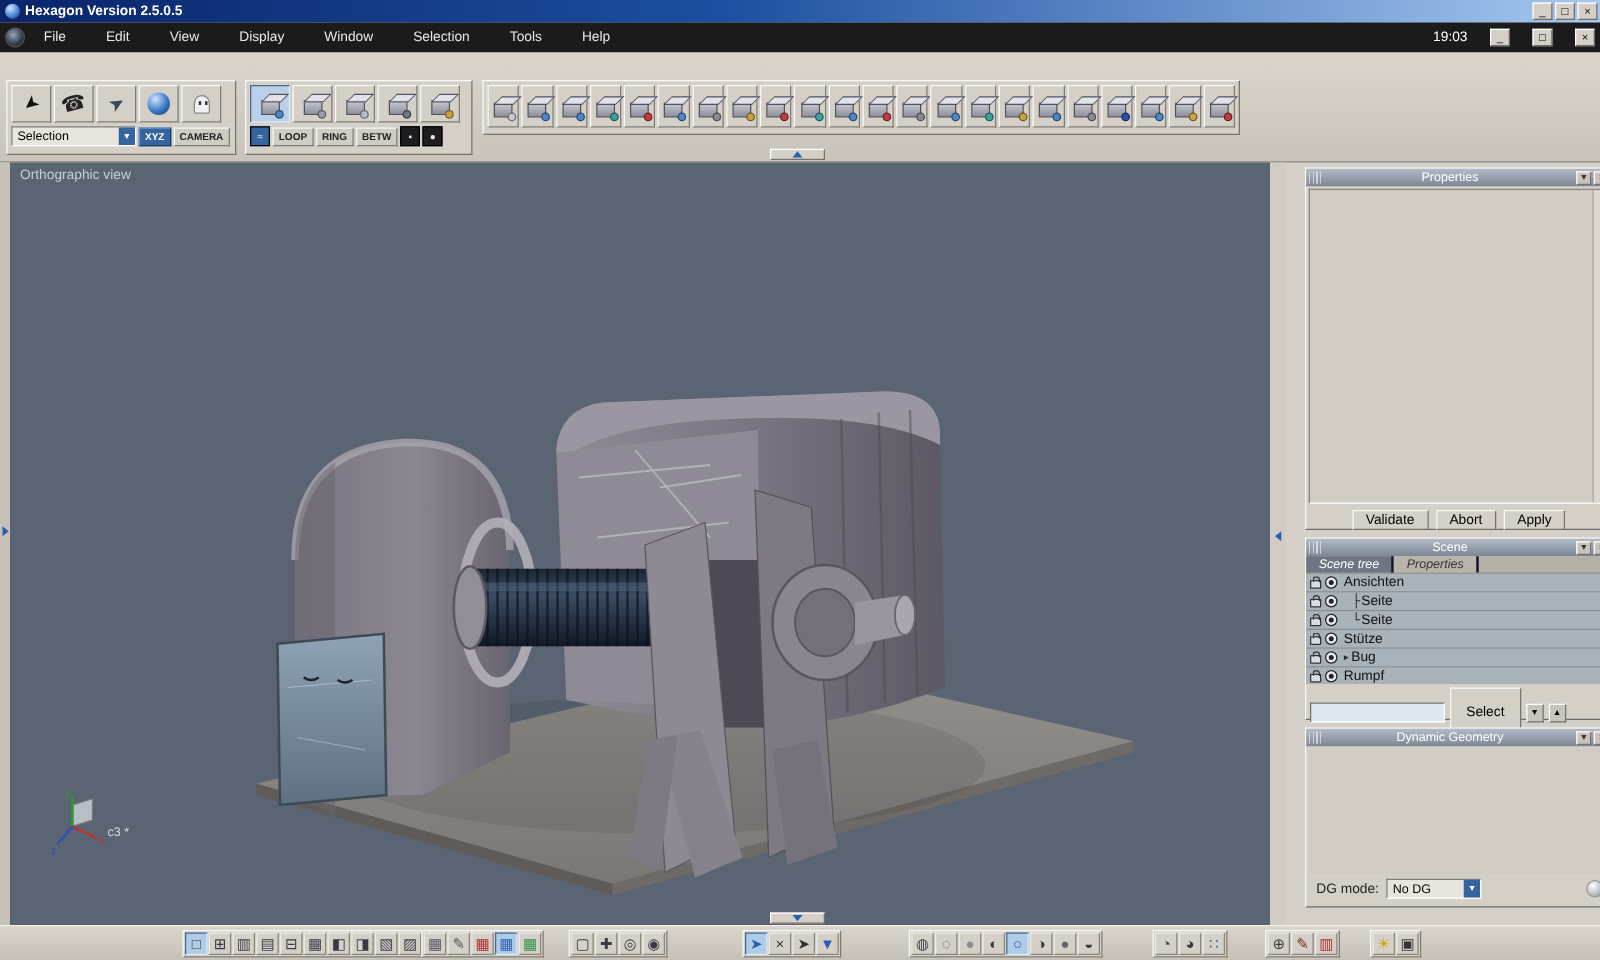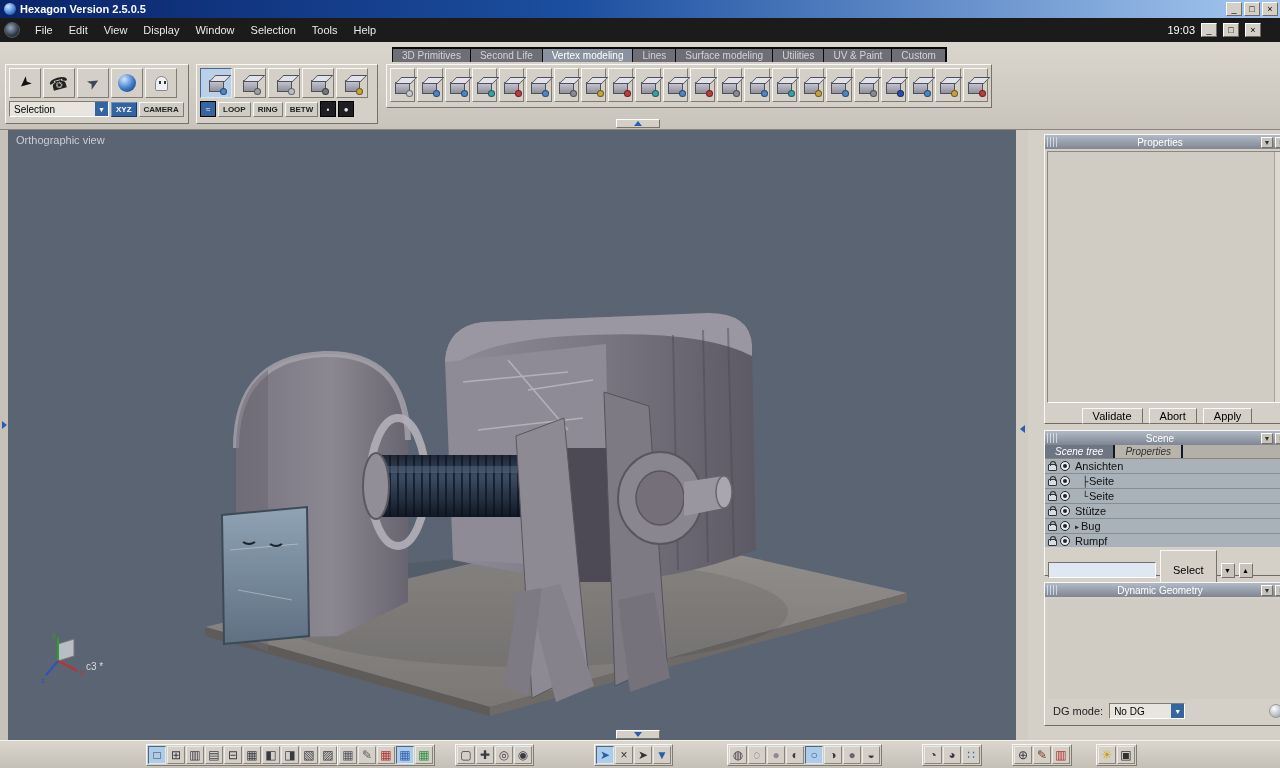--- a/index.html
+++ b/index.html
@@ -17,23 +17,23 @@
   .win-btns { display:flex; gap:2px; }
   .win-btn { width:16px; height:14px; background:#d4d0c8; border:1px solid;
     border-color:#fff #6e6a64 #6e6a64 #fff; font-size:9px; line-height:12px;
     text-align:center; color:#000; cursor:default; }
 
   
   .menubar { position:absolute; left:0; top:18px; width:1280px; height:24px;
     background:#1b1b1b; display:flex; align-items:center; color:#e8e8e8; }
   .app-logo { width:16px; height:16px; border-radius:50%; margin:0 8px 0 4px;
     background:radial-gradient(circle at 40% 35%,#96a8ba,#2a3442 65%); border:1px solid #555; }
-  .menus { display:flex; gap:2px; }
+  .menus { display:flex; gap:18px; }
   .menu-item { padding:3px 7px; font-size:11px; cursor:default; }
-  .menubar-right { margin-left:auto; display:flex; align-items:center; gap:6px; padding-right:19px; }
+  .menubar-right { margin-left:auto; display:flex; align-items:center; gap:18px; padding-right:4px; }
   .clock { font-size:11px; color:#fff; }
 
   
   .toolbar { position:absolute; left:0; top:42px; width:1280px; height:88px;
     background:linear-gradient(#dad6ce,#c8c4bc); border-bottom:1px solid #8a867e; }
   .tabband { position:absolute; left:392px; top:5px; height:15px; background:#0a0a0a;
     display:flex; align-items:flex-end; padding:1px 1px 0 1px; }
   .tab { font-size:10px; padding:1px 9px 1px 9px; margin-right:1px; background:#6e6e76;
     color:#d2d2d6; white-space:nowrap; cursor:default; }
   .tab.active { background:#8a92a0; color:#fff; }
@@ -190,31 +190,20 @@
     <div class="menubar-right">
       <span class="clock">19:03</span>
       <span class="win-btn">_</span>
       <span class="win-btn">□</span>
       <span class="win-btn">×</span>
     </div>
   </div>
 
   <div class="toolbar">
 
-    <div class="tabband">
-
-    <div class="tab">3D Primitives</div>
-        <div class="tab">Second Life</div>
-        <div class="tab active">Vertex modeling</div>
-        <div class="tab">Lines</div>
-        <div class="tab">Surface modeling</div>
-        <div class="tab">Utilities</div>
-        <div class="tab">UV &amp; Paint</div>
-        <div class="tab">Custom</div>
-      </div>
 
     <div class="tgroup" style="left:5px; top:22px; width:184px; height:60px;">
       <div class="g-row">
 
       <div class="tbtn big shape-cursor">
           <span class="shape"></span>
         </div>
           <div class="tbtn big shape-phone">
           <span class="shape"></span>
         </div>

